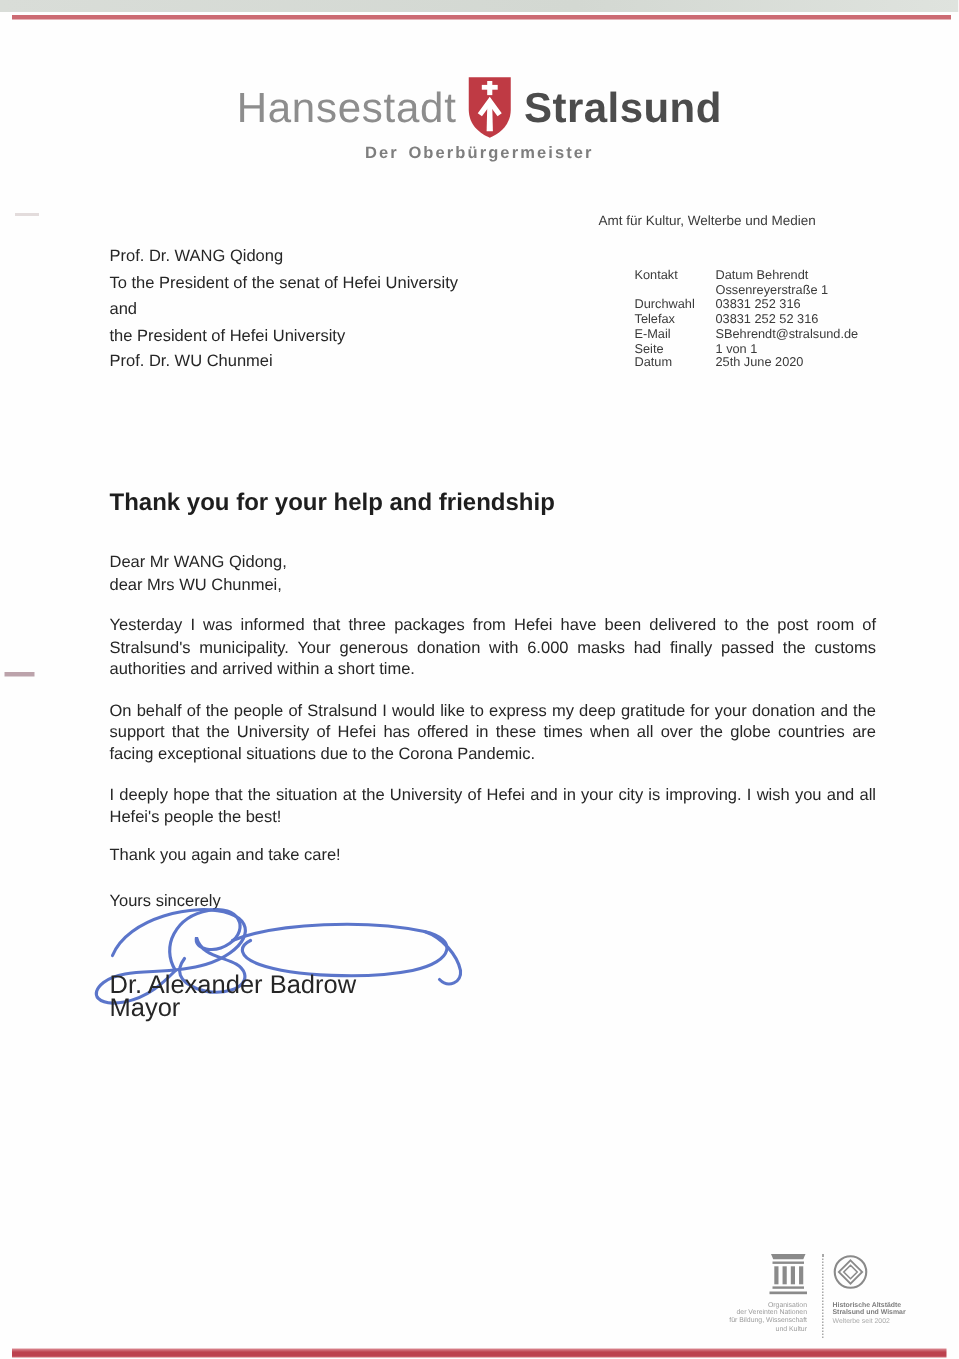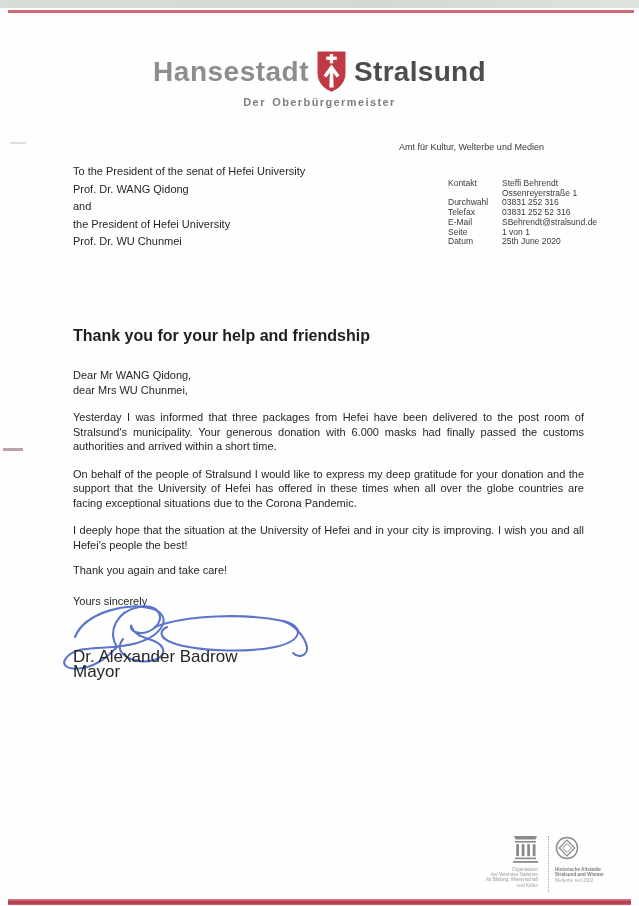--- a/index.html
+++ b/index.html
@@ -19,28 +19,28 @@
     background:linear-gradient(to right,#d5767e,#c96automatically 0%,#cc6b73 30%,#d0737a 100%);
     background-color:#cc6b73;}
   .fold-mark-1{position:absolute;left:10px;top:142px;width:16px;height:2px;background:#e3dcdc;}
   .fold-mark-2{position:absolute;left:3px;top:448px;width:20px;height:2.5px;background:#bca3ab;}
   .bottom-red-bar{position:absolute;left:8px;right:8px;bottom:1px;height:6px;
     background:linear-gradient(to bottom,#dd8d96 0%,#bc414e 40%,#bc414e 78%,#ce6d77 100%);}
 
   
   .letterhead{position:absolute;top:50px;left:0;right:0;text-align:center;}
   .lockup{display:flex;align-items:center;justify-content:center;}
-  .city-prefix{font-size:28px;font-weight:700;color:#8d8d8d;letter-spacing:0.5px;}
+  .city-prefix{font-size:28px;font-weight:400;color:#8d8d8d;letter-spacing:0.5px;}
   .shield{margin:0 7px;display:block;}
   .city-name{font-size:28px;font-weight:700;color:#4c4c4c;letter-spacing:0.3px;}
   .office-line{margin-top:3px;font-size:11px;color:#7e7e7e;letter-spacing:1.4px;word-spacing:2px;font-weight:bold;}
 
   
   .dept{position:absolute;left:399px;top:142px;font-size:9px;color:#3a3a3a;}
-  .contact{position:absolute;left:448px;top:179px;font-size:8.5px;color:#3a3a3a;line-height:9.7px;}
+  .contact{position:absolute;left:423px;top:179px;font-size:8.5px;color:#3a3a3a;line-height:9.7px;}
   .contact-row{display:flex;}
   .contact-label{width:54px;flex:0 0 54px;}
   .contact-value{white-space:nowrap;}
 
   
   .recipient{position:absolute;left:73px;top:163px;font-size:11px;line-height:17.6px;color:#262626;}
 
   
   .subject{position:absolute;left:73px;top:327px;font-size:16px;font-weight:700;color:#1e1e1e;}
   .body-block{position:absolute;left:73px;top:368px;width:511px;font-size:11px;line-height:14.5px;color:#262626;}
@@ -85,31 +85,31 @@
         <path d="M13.9,18.5 H17.1 L17.6,37.5 H13.4 Z" fill="#ffffff"></path>
       </svg>
       <span class="city-name">Stralsund</span>
     </div>
     <div class="office-line">Der Oberbürgermeister</div>
   </div>
 
   <div class="dept">Amt für Kultur, Welterbe und Medien</div>
 
   <div class="recipient">
+    <div>Prof. Dr. WANG Qidong</div>
     <div>To the President of the senat of Hefei University</div>
-    <div>Prof. Dr. WANG Qidong</div>
     <div>and</div>
     <div>the President of Hefei University</div>
     <div>Prof. Dr. WU Chunmei</div>
   </div>
 
   <div class="contact">
     <div class="contact-row">
       <span class="contact-label">Kontakt</span>
-      <span class="contact-value">Steffi Behrendt</span>
+      <span class="contact-value">Datum Behrendt</span>
     </div>
     <div class="contact-row">
       <span class="contact-label"></span>
       <span class="contact-value">Ossenreyerstraße 1</span>
     </div>
     <div class="contact-row">
       <span class="contact-label">Durchwahl</span>
       <span class="contact-value">03831 252 316</span>
     </div>
     <div class="contact-row">

